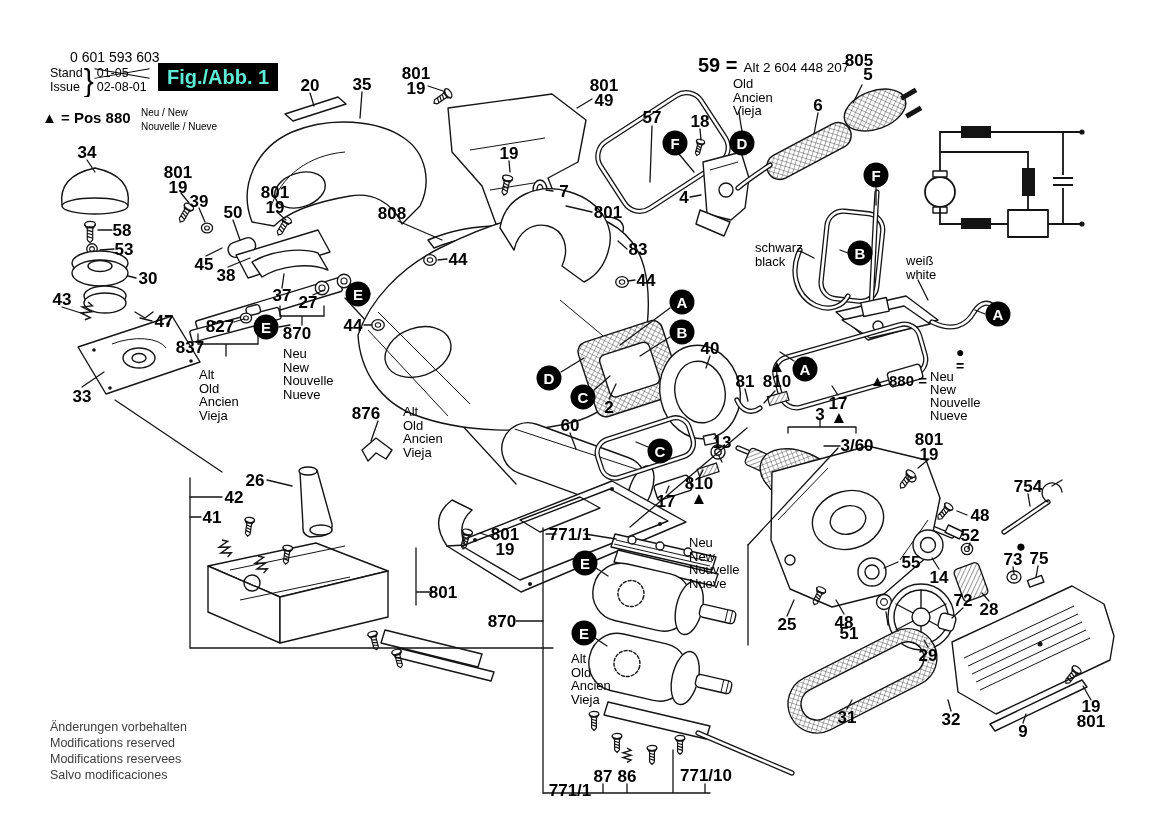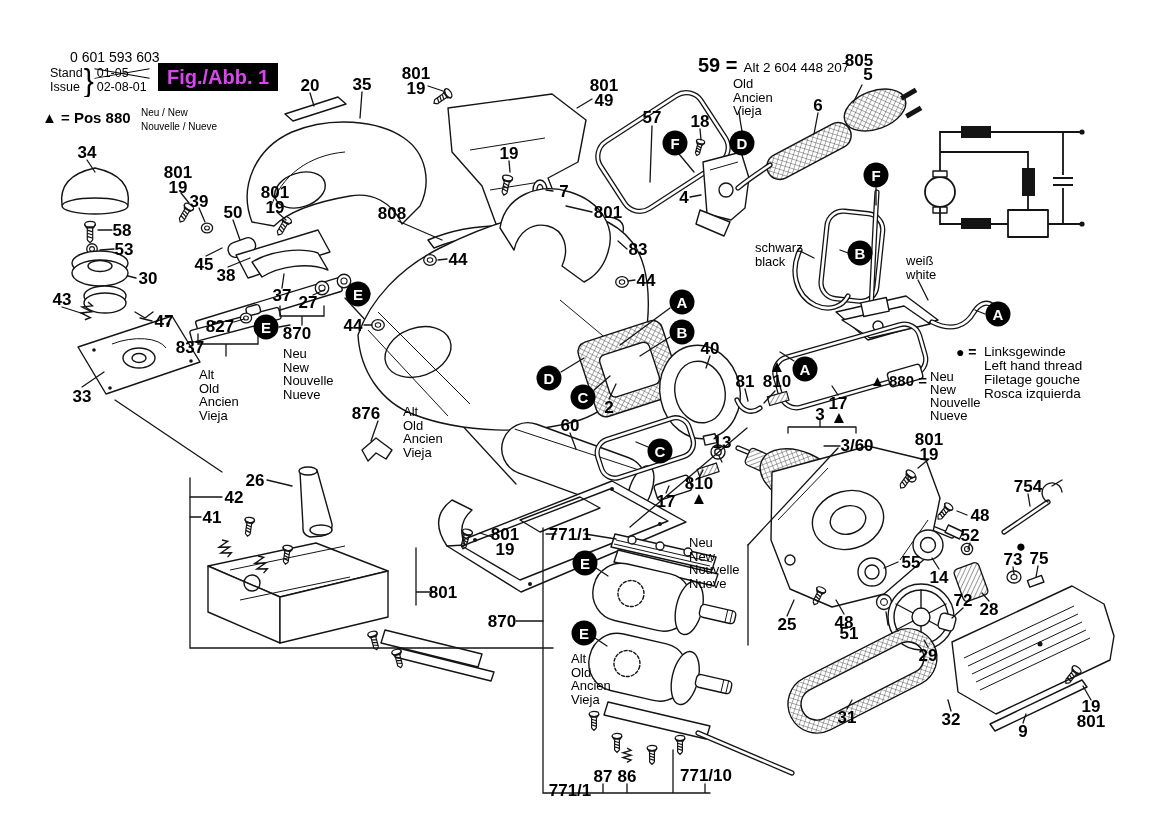--- a/index.html
+++ b/index.html
@@ -25,21 +25,21 @@
 
   .pn{position:absolute;left:70px;top:49px;font-size:14px;text-align:right;}
   .rev{position:absolute;left:50px;top:66px;font-size:12.5px;line-height:14px;display:flex;align-items:center;}
   .rev .lbls{display:flex;flex-direction:column;}
   .rev .brace{font-size:30px;font-weight:400;margin:0 3px 0 1px;transform:scaleY(1.05);}
   .rev .vals{display:flex;flex-direction:column;}
   .crossed{position:relative;display:inline-block;}
   .crossed::before,.crossed::after{content:"";position:absolute;left:-3px;right:-3px;top:50%;height:1.4px;background:#000;}
   .crossed::before{transform:rotate(10deg);}
   .crossed::after{transform:rotate(-10deg);}
-  .figbox{position:absolute;left:158px;top:63px;background:#000;color:#d946ef;
+  .figbox{position:absolute;left:158px;top:63px;background:#000;color:#5eead4;
     font-weight:bold;font-size:20px;line-height:28px;padding:0 9px;}
   .pos880{position:absolute;left:42px;top:109px;font-weight:bold;font-size:15px;}
   .pos880-notes{position:absolute;left:141px;top:106px;font-size:10px;line-height:13.5px;}
 
   .part59{position:absolute;left:698px;top:54px;}
   .part59 .row{display:flex;align-items:baseline;}
   .part59 .pfx{font-weight:bold;font-size:20px;margin-right:6px;}
   .part59 .val{font-size:13.5px;}
   .part59 .lines{margin-left:35px;font-size:13px;line-height:13.5px;}
 
@@ -512,38 +512,38 @@
     </div>
     <div class="lines">
       <div>Old</div>
       <div>Ancien</div>
       <div>Vieja</div>
     </div>
   </div>
 
   <div class="legend-thread">
     <span class="sym">● =</span>
-    <div class="lines">
-      <div>Linksgewinde</div>
-      <div>Left hand thread</div>
-      <div>Filetage gouche</div>
-      <div>Rosca izquierda</div>
-    </div>
   </div>
 
   <div class="legend-880">
     <span class="sym">▲ 880 =</span>
     <div class="lines">
       <div>Neu</div>
       <div>New</div>
       <div>Nouvelle</div>
       <div>Nueve</div>
     </div>
   </div>
 
+  <div class="footer">
+    <div>Änderungen vorbehalten</div>
+    <div>Modifications reserved</div>
+    <div>Modifications reservees</div>
+    <div>Salvo modificaciones</div>
+  </div>
 
   <div class="layer" id="labels-layer">
       <div class="part-label" style="left: 87px; top: 152px;">34</div>
       <div class="part-label" style="left: 122px; top: 230px;">58</div>
       <div class="part-label" style="left: 124px; top: 249px;">53</div>
       <div class="part-label" style="left: 148px; top: 278px;">30</div>
       <div class="part-label" style="left: 62px; top: 299px;">43</div>
       <div class="part-label" style="left: 164px; top: 321px;">47</div>
       <div class="part-label" style="left: 82px; top: 396px;">33</div>
       <div class="part-label" style="left: 178px; top: 180px;">801

